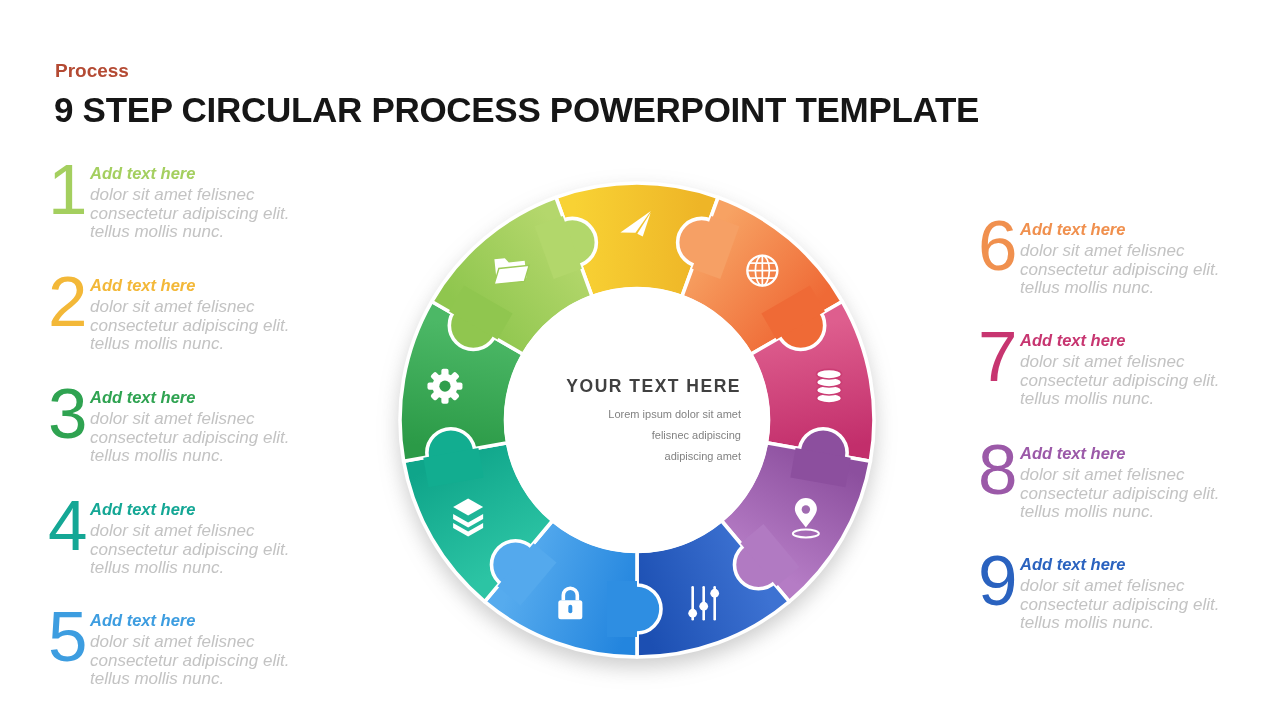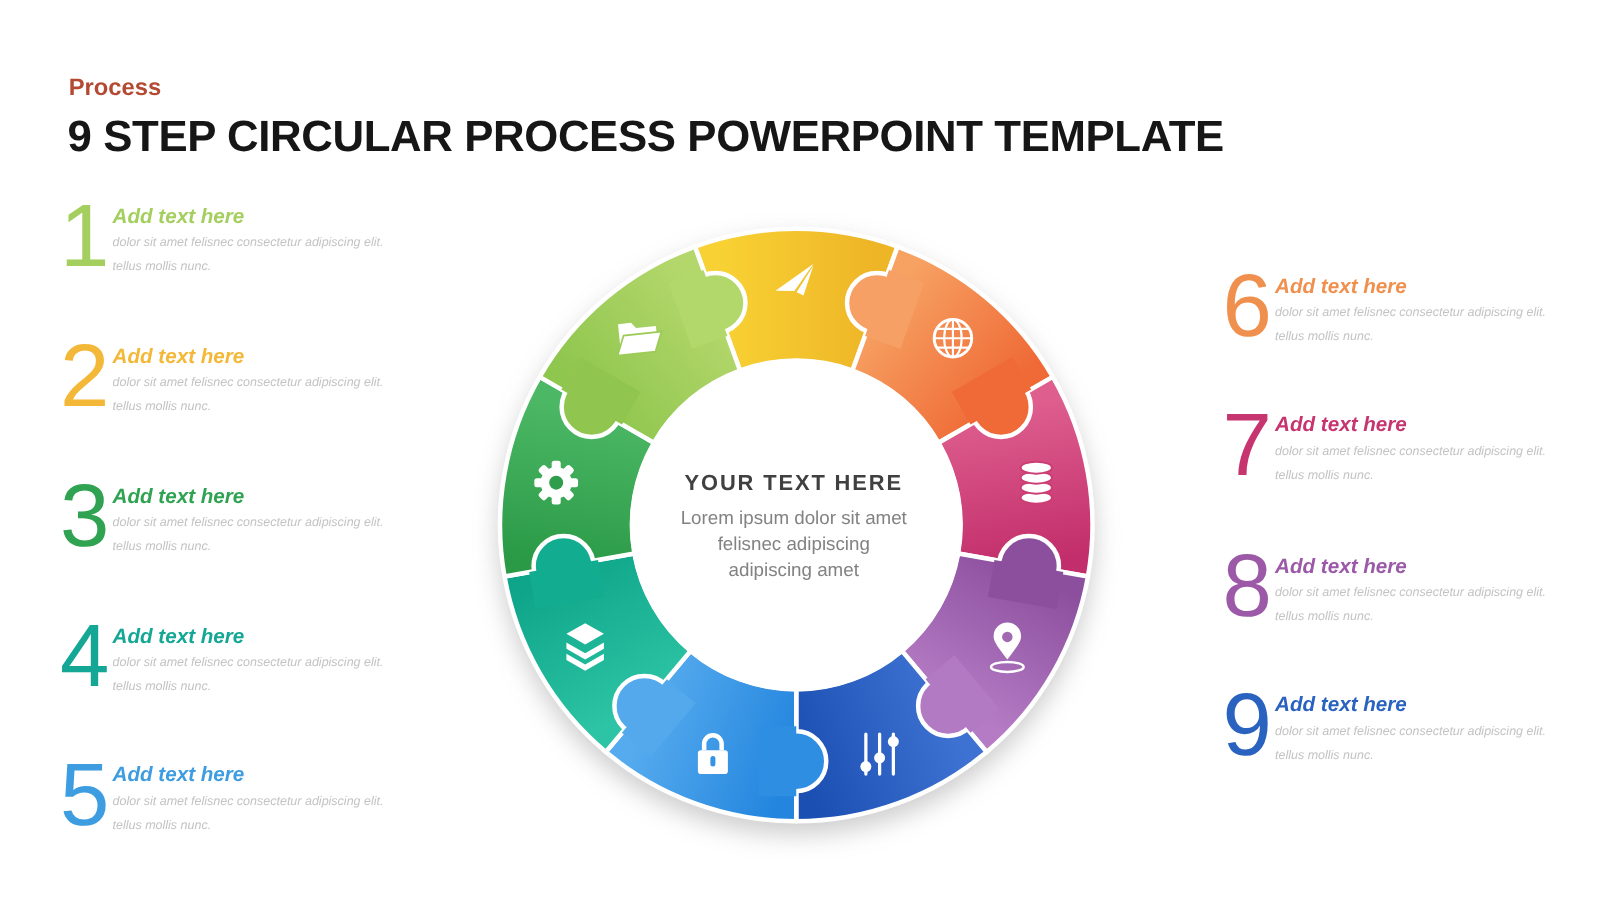--- a/index.html
+++ b/index.html
@@ -8,26 +8,26 @@
     font-family:"Liberation Sans","DejaVu Sans",sans-serif;
   }
   .eyebrow{position:absolute;left:55px;top:60px;font-size:19px;font-weight:700;}
   .title{position:absolute;left:54px;top:90px;margin:0;font-size:35px;font-weight:700;
          letter-spacing:-0.3px;color:#161616;white-space:nowrap;}
   .col{position:absolute;top:0;left:0;width:0;height:0;}
   .item{position:absolute;width:272px;}
   .item .num{position:absolute;left:0;top:-4px;font-size:71px;line-height:60px;font-weight:400;}
   .item .txt{margin-left:42px;font-style:italic;}
   .item h3{margin:0;font-size:16.5px;font-weight:700;line-height:19px;}
-  .item p{margin:3px 0 0 0;font-size:10px;line-height:18.5px;color:#c3c3c3;width:222px;}
+  .item p{margin:3px 0 0 0;font-size:17px;line-height:18.5px;color:#c3c3c3;width:222px;}
   #diagram{position:absolute;left:377px;top:160px;width:520px;height:520px;}
   #diagram svg{overflow:visible;filter:drop-shadow(0 9px 10px rgba(80,80,80,0.28));}
-  .center-text{position:absolute;left:505px;top:376px;width:236px;text-align:center;margin-left:12px;}
+  .center-text{position:absolute;left:505px;top:376px;width:236px;text-align:right;}
   .ct-title{font-size:17.5px;font-weight:700;letter-spacing:1.5px;color:#404040;}
-  .ct-body{margin-top:7px;font-size:15px;line-height:21px;color:#828282;}
+  .ct-body{margin-top:7px;font-size:11px;line-height:21px;color:#828282;}
 </style>
 </head>
 <body>
 
 <div class="slide">
   <div class="eyebrow" style="color: rgb(180, 74, 51);">Process</div>
   <h1 class="title">9 STEP CIRCULAR PROCESS POWERPOINT TEMPLATE</h1>
 
   <div class="col" id="items-left">
       <div class="item" style="left: 48px; top: 164px;">

